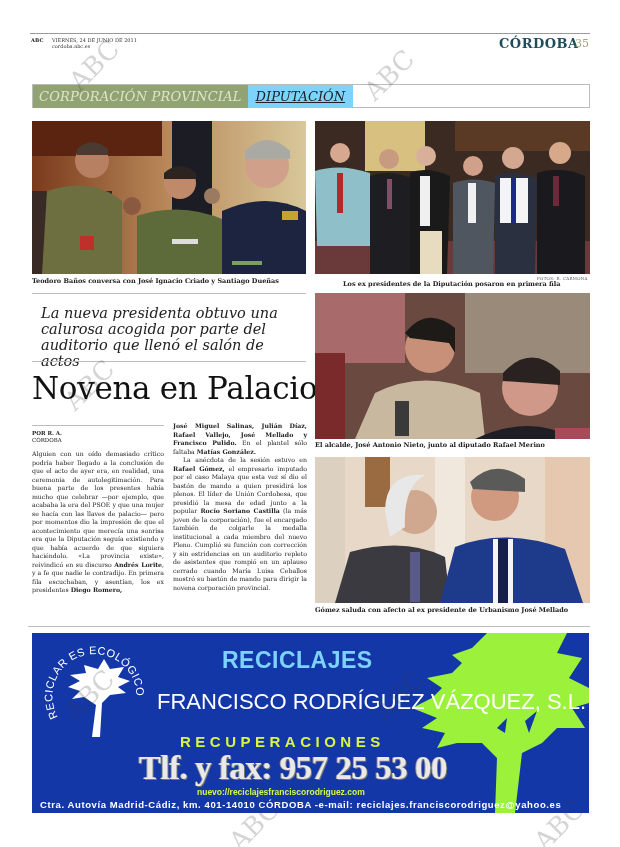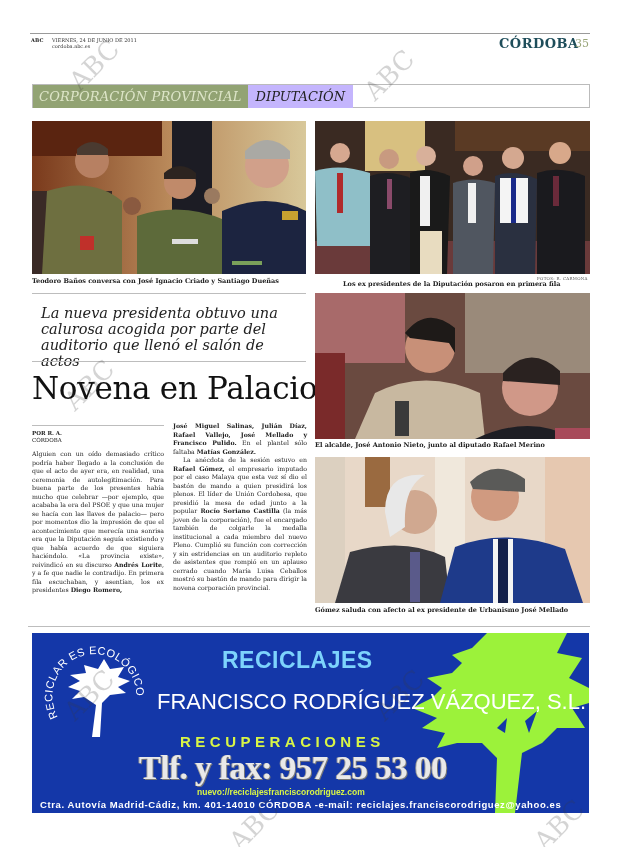--- a/index.html
+++ b/index.html
@@ -7,21 +7,21 @@
   body { position:relative; font-family:"DejaVu Serif", serif; color:#222; }
 
   .topline { position:absolute; left:30px; top:33px; width:560px; height:1px; background:#9a9a9a; }
   .abc-mark { position:absolute; left:31px; top:37px; font-size:5px; font-weight:bold; letter-spacing:0.2px; }
   .dateline { position:absolute; left:52px; top:37px; font-size:5px; line-height:6px; color:#333; }
   .section-name { position:absolute; left:499px; top:36px; font-size:13px; font-weight:bold; color:#1e4d5a; letter-spacing:0.5px; }
   .page-num { position:absolute; left:575px; top:37px; font-size:11px; color:#9aa67a; }
 
   .kicker { position:absolute; left:32px; top:84px; width:558px; height:24px; border:1px solid #bbb; display:flex; align-items:center; font-family:"DejaVu Serif", serif; font-style:italic; }
   .kicker .k1 { background:#92a373; color:#dde5c8; padding:0 6px; font-size:13px; line-height:23px; font-style:italic; letter-spacing:0.2px; }
-  .kicker .k2 { background:#c4b5fd; color:#222; padding:0 8px; font-size:13px; line-height:23px; }
+  .kicker .k2 { background:#7dd3fc; color:#222; padding:0 8px; font-size:13px; line-height:23px;text-decoration:underline; }
   .kicker .k3 { background:#ffffff; color:#8ba9b5; padding:0 8px; font-size:13px; line-height:23px; font-style:normal; letter-spacing:0.2px; }
 
   .photo { position:absolute; overflow:hidden; }
   .caption { position:absolute; font-size:6.5px; font-weight:bold; color:#222; white-space:nowrap; }
   .credit { position:absolute; font-size:4px; color:#555; letter-spacing:0.3px; }
 
   .rule { position:absolute; height:1px; background:#bdbdbd; }
 
   .pullquote { position:absolute; left:41px; top:305px; width:265px; font-size:14.5px; font-style:italic; line-height:16px; color:#222; }
   .headline { position:absolute; left:32px; top:370px; font-size:31px; line-height:36px; color:#111; letter-spacing:-0.3px; }

